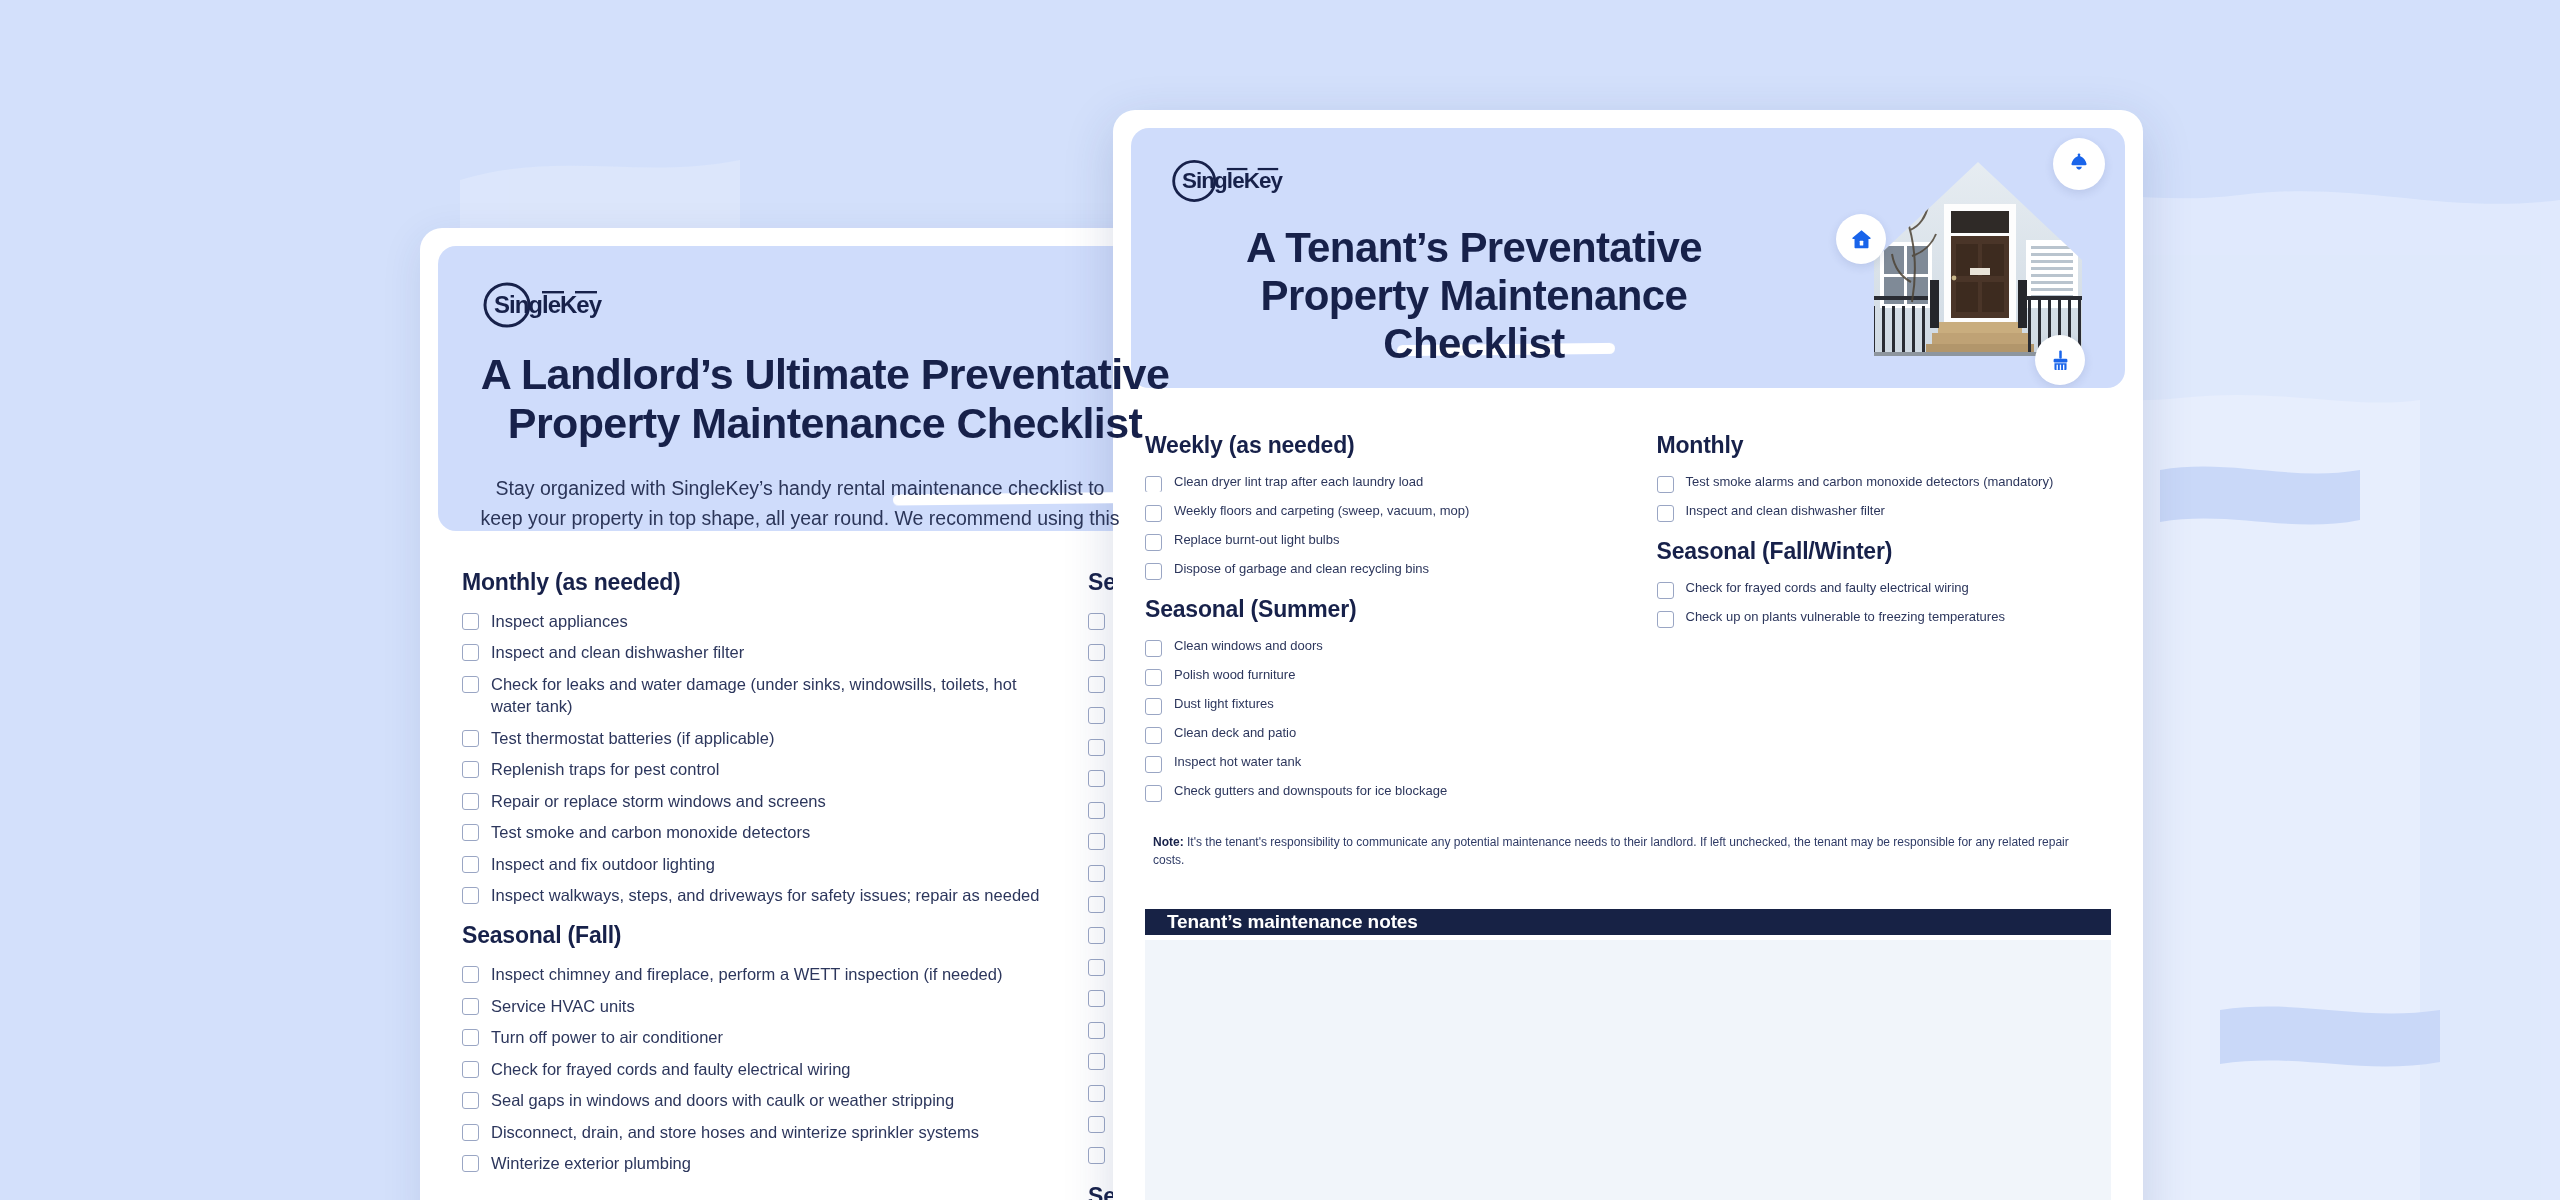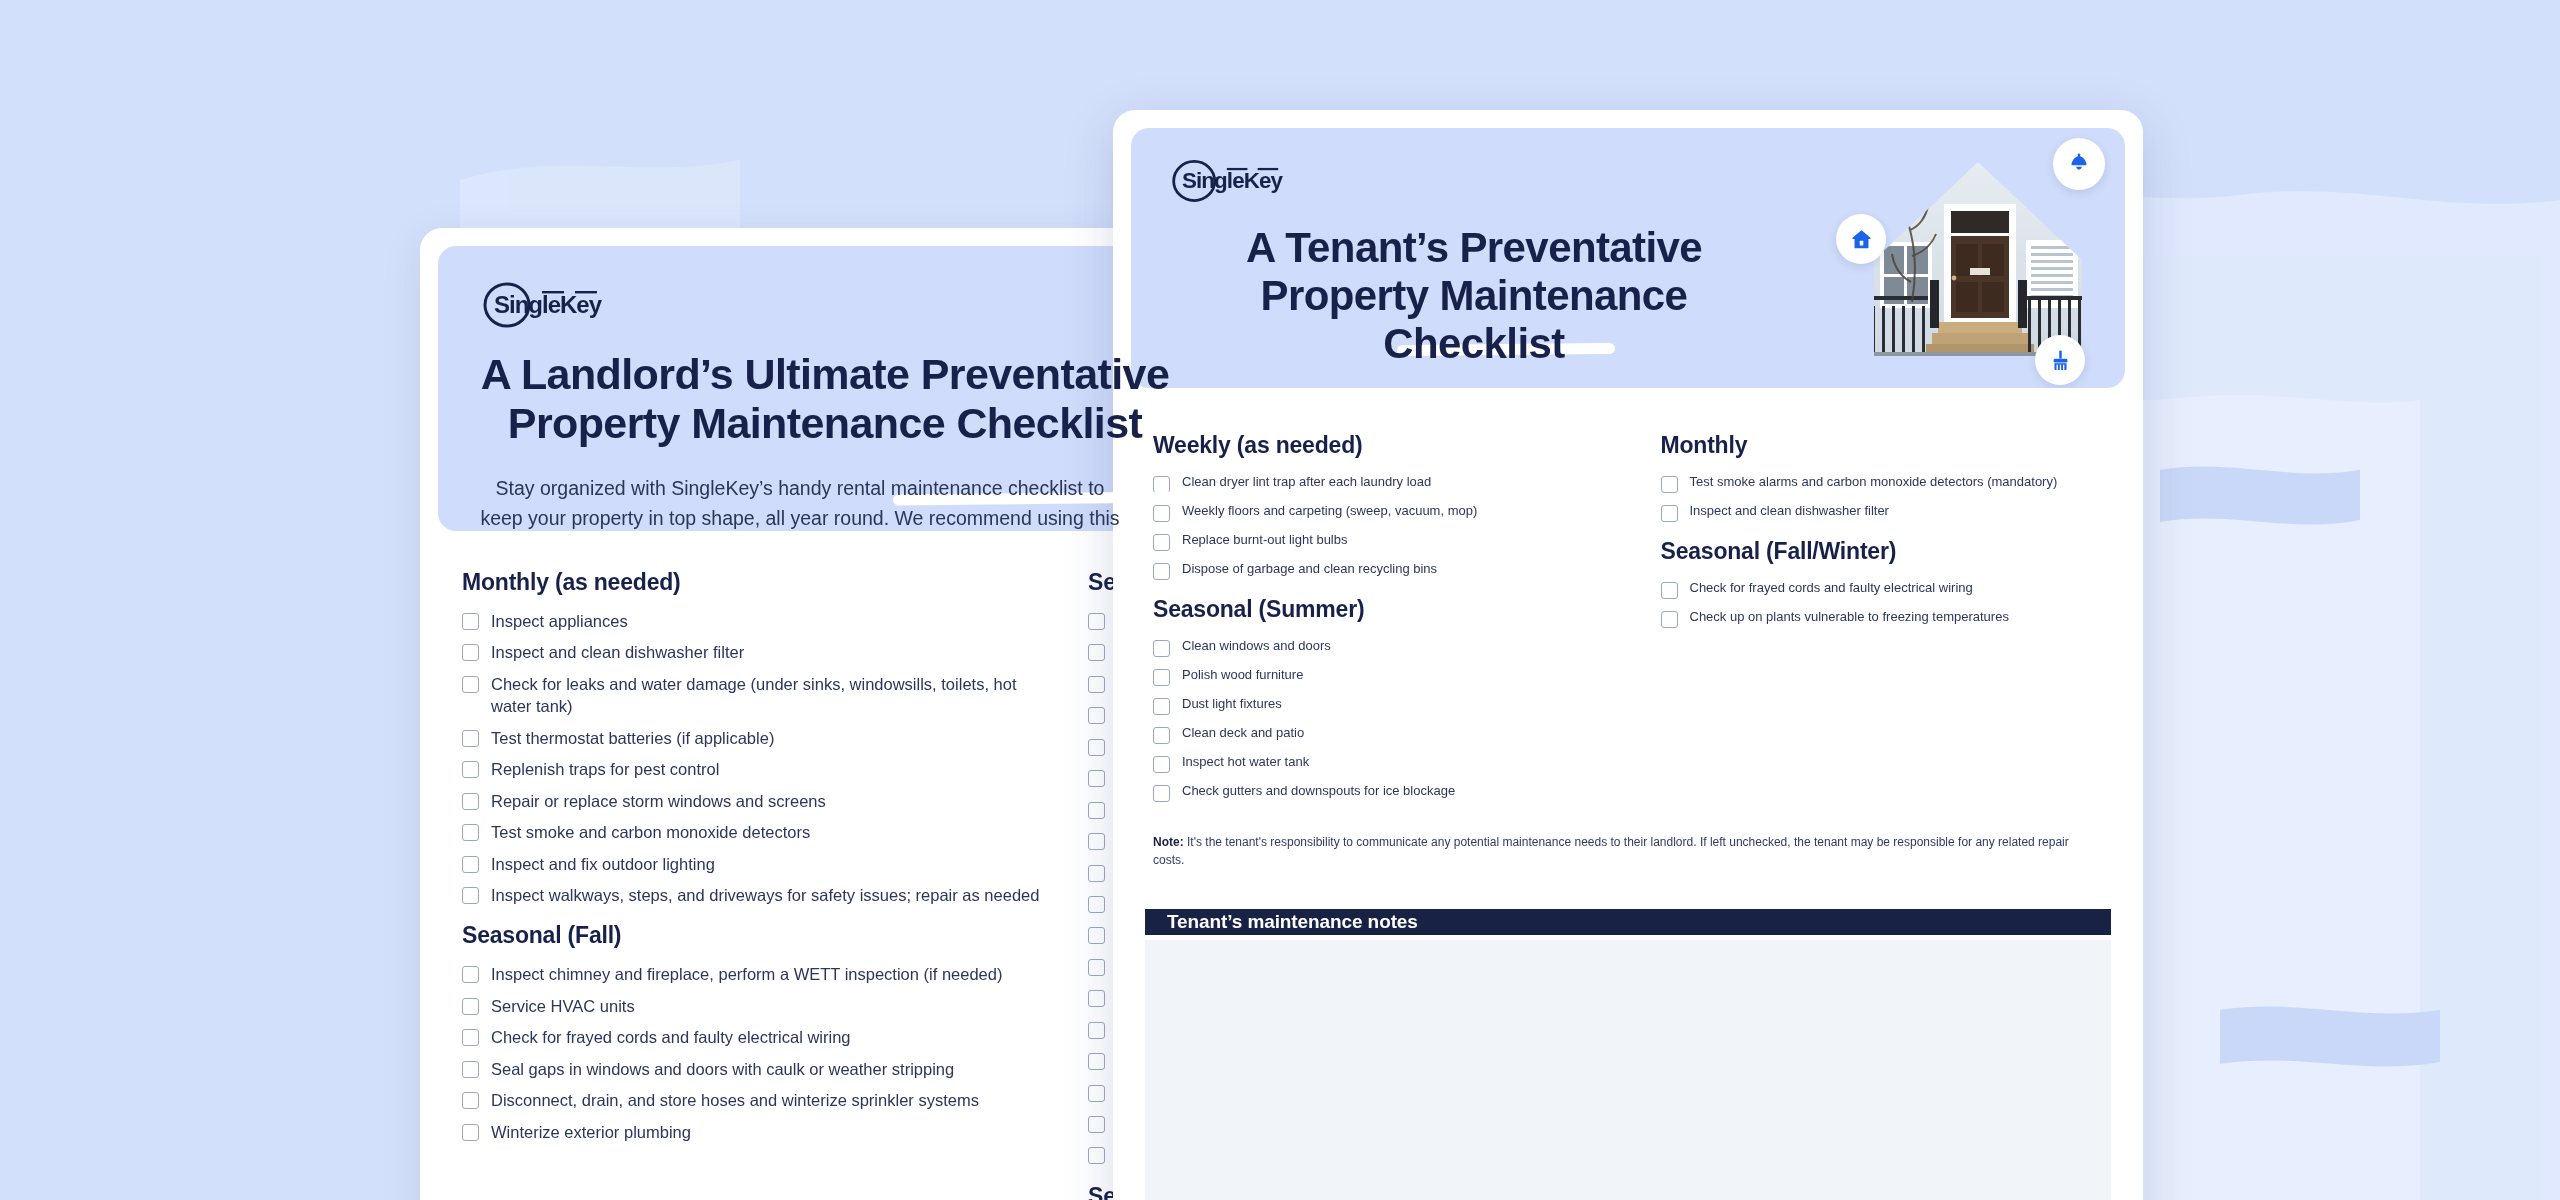--- a/index.html
+++ b/index.html
@@ -97,21 +97,21 @@
     border-radius: 50%;
     display: flex; align-items: center; justify-content: center;
     box-shadow: 0 3px 10px rgba(30,50,110,.12);
     z-index: 5;
   }
   .bub-lamp  { width: 52px; height: 52px; right: -14px; top: -18px; }
   .bub-home  { width: 50px; height: 50px; left: -30px; top: 58px; }
   .bub-broom { width: 50px; height: 50px; right: 6px;  bottom: -24px; }
 
   
-  .body-cols { display: flex; padding: 26px 40px 0 40px; gap: 65px; }
+  .body-cols { display: flex; padding: 26px 40px 0 32px; gap: 65px; }
   #landlord-card .body-cols { padding: 20px 42px 0 42px; gap: 36px; }
   .col { flex: 1; min-width: 0; }
 
   .sec-title {
     color: #17214a;
     font-weight: 700;
     font-size: 23px;
     letter-spacing: -.2px;
     margin: 16px 0 14px 0;
     white-space: nowrap;
@@ -256,20 +256,24 @@
           <li>
               <span class="cbox"></span>
               <span class="ctext">Inspect chimney and fireplace, perform a WETT inspection (if needed)</span>
             </li>
           <li>
               <span class="cbox"></span>
               <span class="ctext">Service HVAC units</span>
             </li>
           <li>
               <span class="cbox"></span>
+              <span class="ctext">Turn off power to air conditioner</span>
+            </li>
+          <li>
+              <span class="cbox"></span>
               <span class="ctext">Check for frayed cords and faulty electrical wiring</span>
             </li>
           <li>
               <span class="cbox"></span>
               <span class="ctext">Seal gaps in windows and doors with caulk or weather stripping</span>
             </li>
           <li>
               <span class="cbox"></span>
               <span class="ctext">Disconnect, drain, and store hoses and winterize sprinkler systems</span>
             </li>

